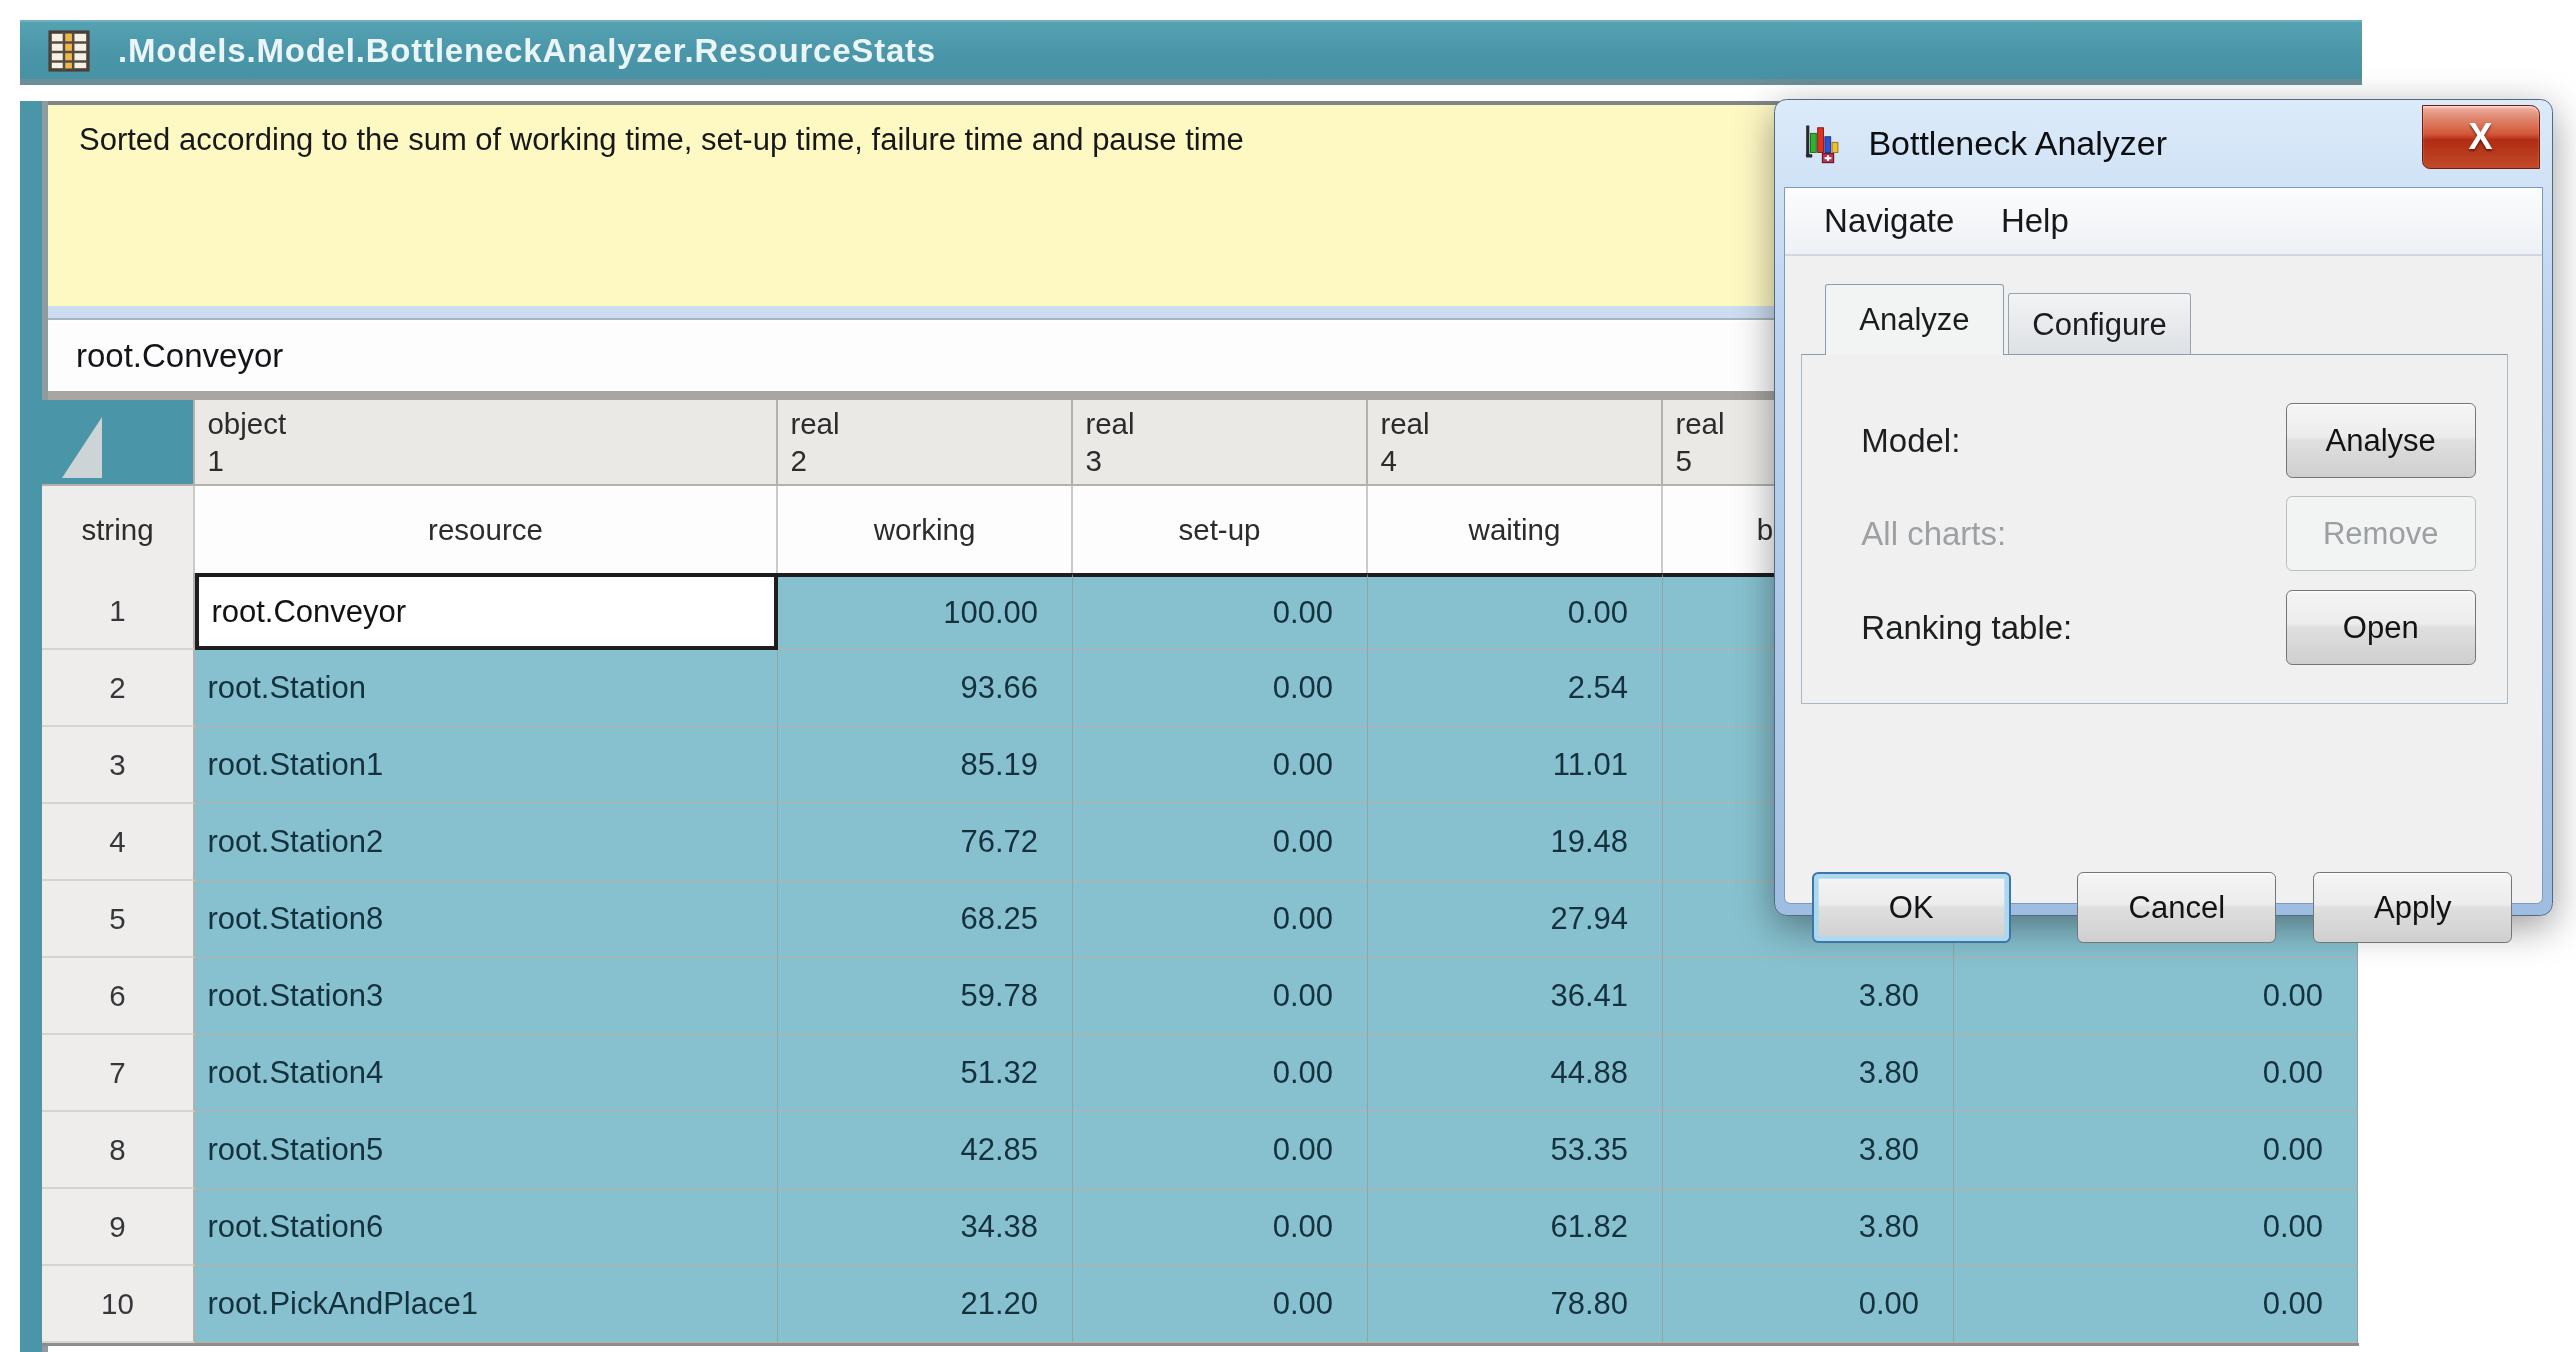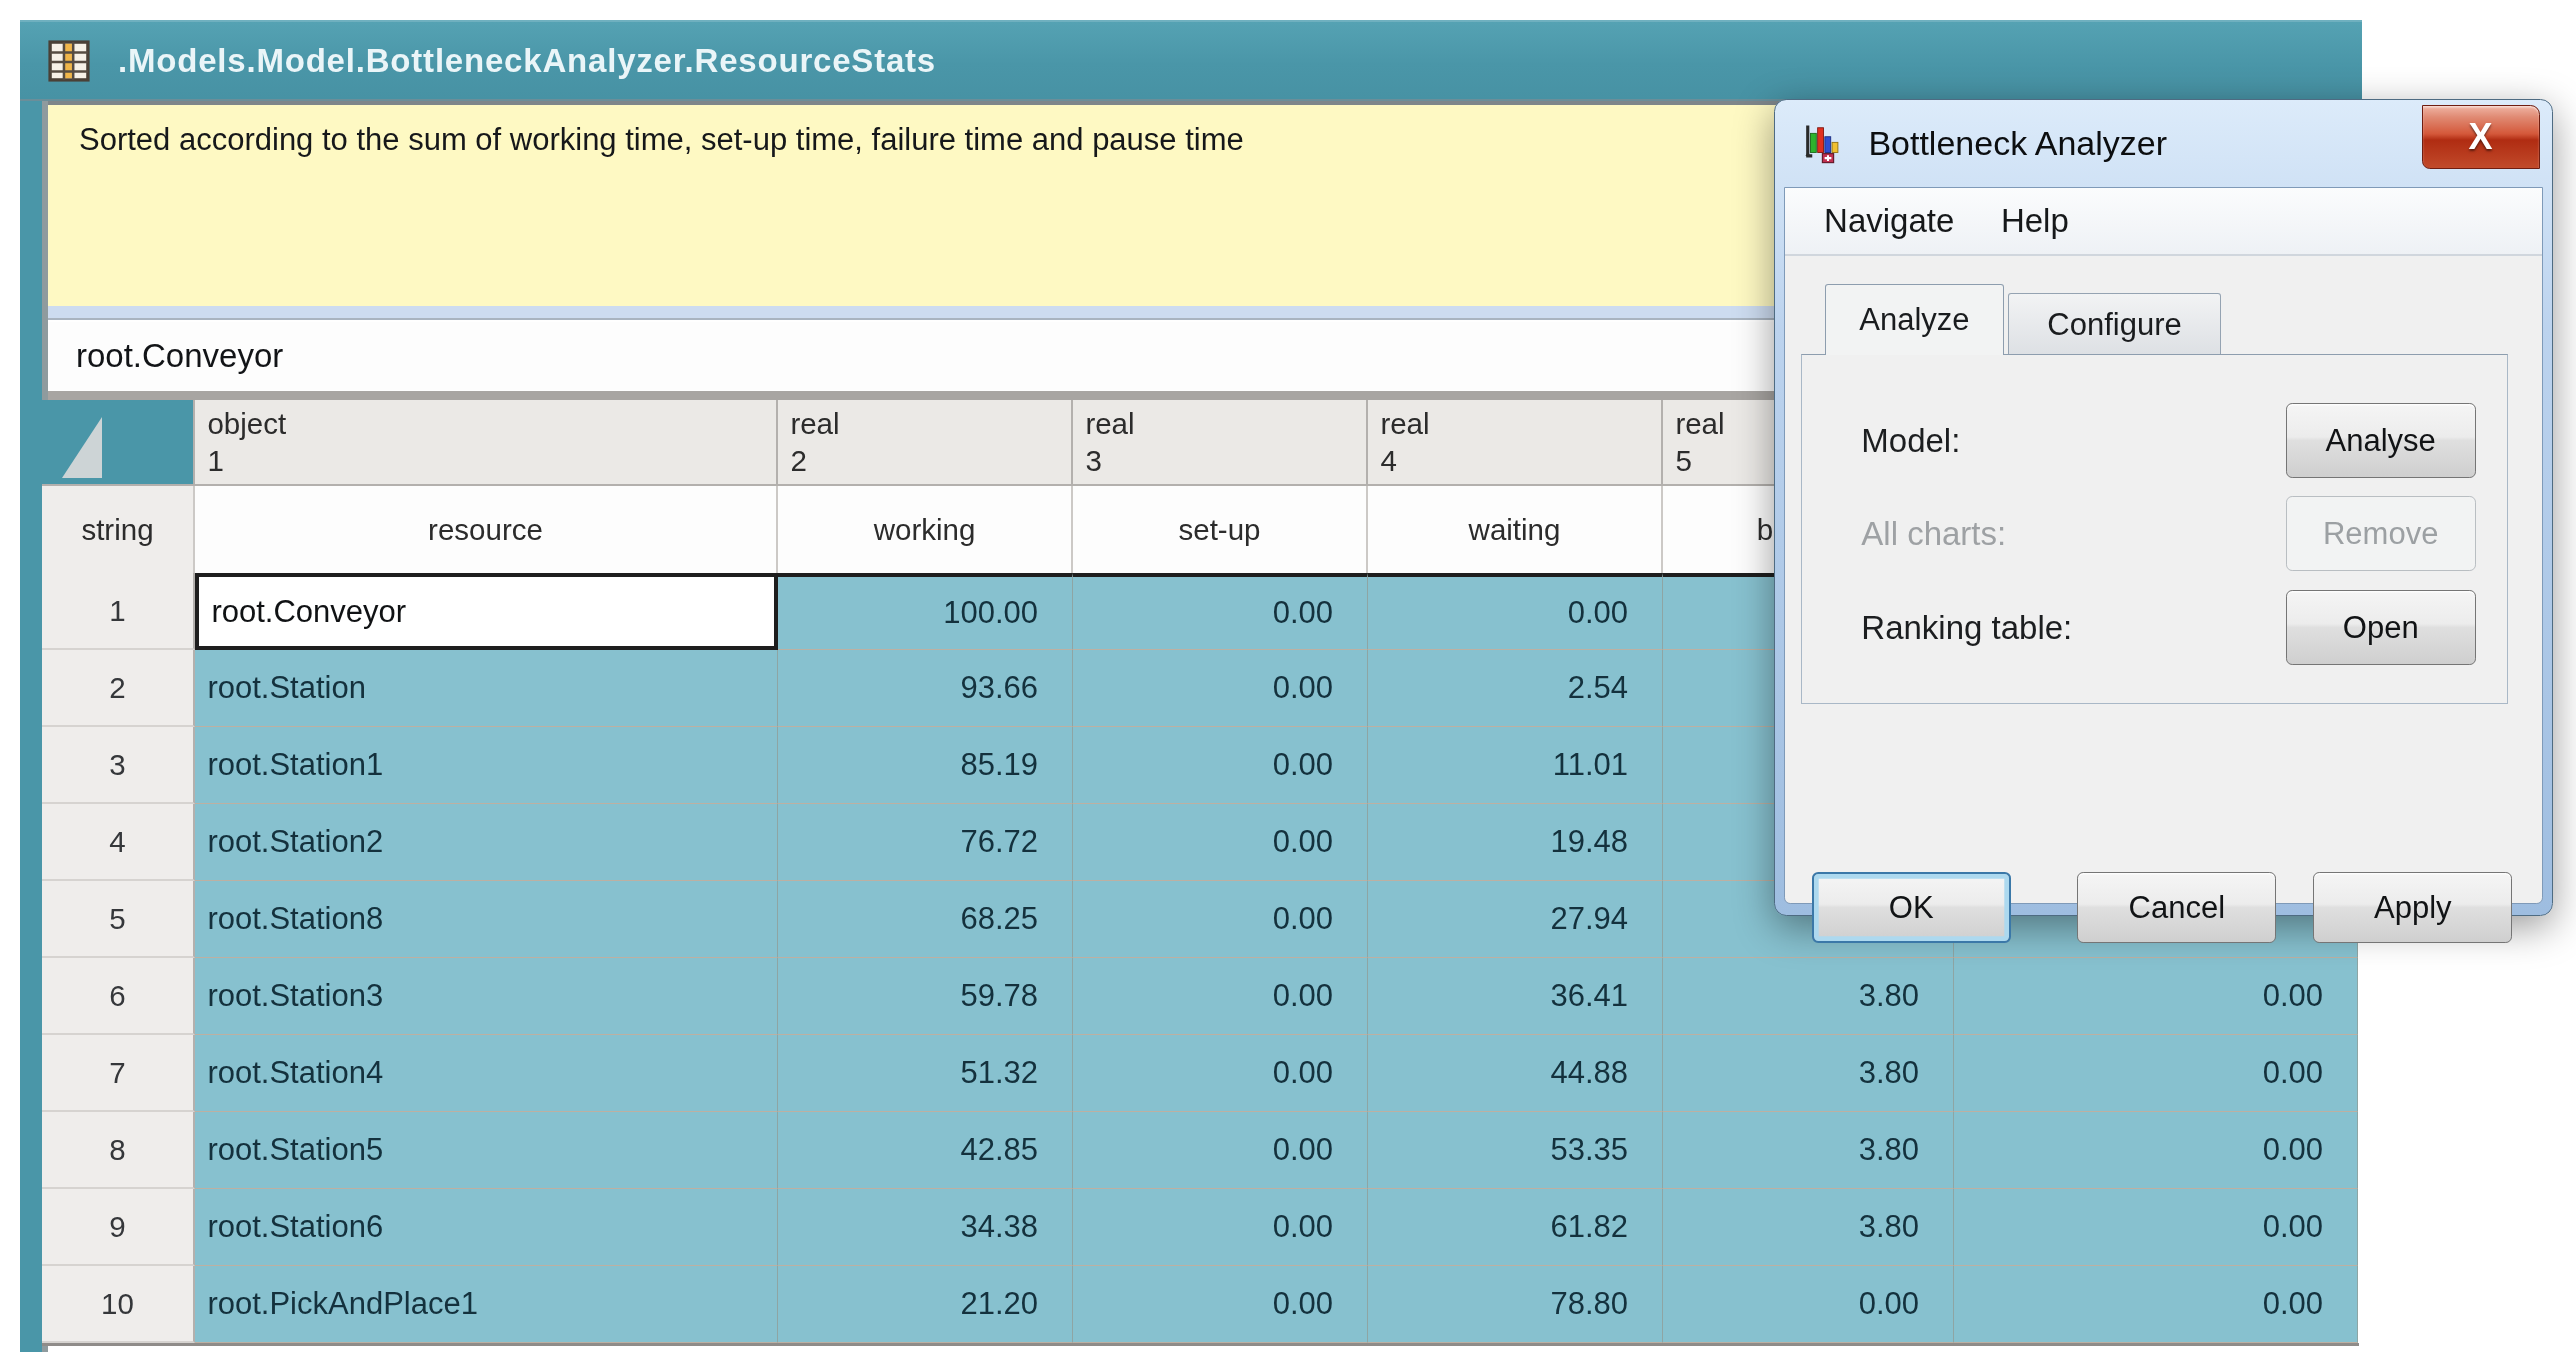--- a/index.html
+++ b/index.html
@@ -2,21 +2,21 @@
 <html style="font-size:12.4px"><head>
 <meta charset="utf-8">
 <style>
   * { margin:0; padding:0; box-sizing:border-box; }
   html,body { width:2576px; height:1353px; background:#ffffff; overflow:hidden;
               font-family:"Liberation Sans", sans-serif; }
   .stage { position:absolute; left:0; top:0; width:2576px; height:1353px; background:#fff; }
 
   
   .main-window { position:absolute; left:20px; top:20px; width:2342px; height:1333px; background:#fff; }
-  .titlebar { position:absolute; left:0; top:0; width:2342px; height:85px;
+  .titlebar { position:absolute; left:0; top:0; width:2342px; height:65px;
               background:linear-gradient(180deg,#55a2b3 0%,#4a96a8 55%,#4792a4 100%);
               border-top:2.3px solid #6fb0bf; border-bottom:6.2px solid #6b8e99;
               display:flex; align-items:center; }
   .titlebar-icon { width:42px; height:42px; margin-left:28px; flex:0 0 auto; }
   .titlebar-text { margin-left:28px; font-size:33px; font-weight:bold; color:#eaf5f8;
                    letter-spacing:0.8px; white-space:nowrap; }
   .left-frame { position:absolute; left:0; top:81px; width:22px; height:1252px; background:#4a96a8; }
   .inner-edge { position:absolute; left:22px; top:81px; width:6.2px; height:1252px; background:#8f9b9e; }
 
   .desc-box { position:absolute; left:28px; top:81px; width:2322px; height:205px; background:#fef9c3;
@@ -69,21 +69,21 @@
   .dlg-client { position:absolute; left:9.3px; right:9.3px; top:87px; bottom:11px;
                 background:#f0f0f0; border:1.6px solid #7f9ab8; border-radius:0 0 6.2px 6.2px; }
   .dlg-menubar { position:absolute; left:0; right:0; top:0; height:68px;
                  background:linear-gradient(180deg,#fbfcfd 0%,#eef1f5 100%);
                  border-bottom:2.3px solid #d0d6dd; display:flex; align-items:center; }
   .menu-item { font-size:33px; color:#16181a; margin-left:31px; padding:4.7px 7.8px; }
   .dlg-tabs { position:absolute; left:40px; top:96px; display:flex; align-items:flex-end; }
   .tab { font-size:31px; color:#1a1c1e; display:flex; align-items:center; justify-content:center; }
   .tab-active { height:71px; padding:0 33px; background:#f2f3f3;
                 border:1.6px solid #8d9dae; border-bottom:none; border-radius:3.1px 3.1px 0 0; z-index:2; }
-  .tab-inactive { height:62px; padding:0 38px; background:linear-gradient(180deg,#f2f3f4 0%,#dde0e4 100%);
+  .tab-inactive { height:62px; padding:0 23px; background:linear-gradient(180deg,#f2f3f4 0%,#dde0e4 100%);
                   border:1.6px solid #95a3b2; border-bottom:none; border-radius:3.1px 3.1px 0 0; margin-left:4.7px; }
   .dlg-page { position:absolute; left:16px; right:34px; top:166px; height:350px;
               border:1.6px solid #a9b8c7; border-top:1.6px solid #8d9dae; background:#f0f0f0; }
   .field-row { position:absolute; left:0; width:100%; height:75px; }
   .field-label { position:absolute; left:59px; top:50%; transform:translateY(-50%);
                  font-size:33px; color:#1c1e20; }
   .field-label.disabled { color:#9ea1a4; }
   .win-btn { position:absolute; width:190px; height:75px;
              background:linear-gradient(180deg,#f5f5f5 0%,#ececec 45%,#dfdfdf 50%,#cfcfcf 100%);
              border:1.6px solid #757575; border-radius:6.2px;

